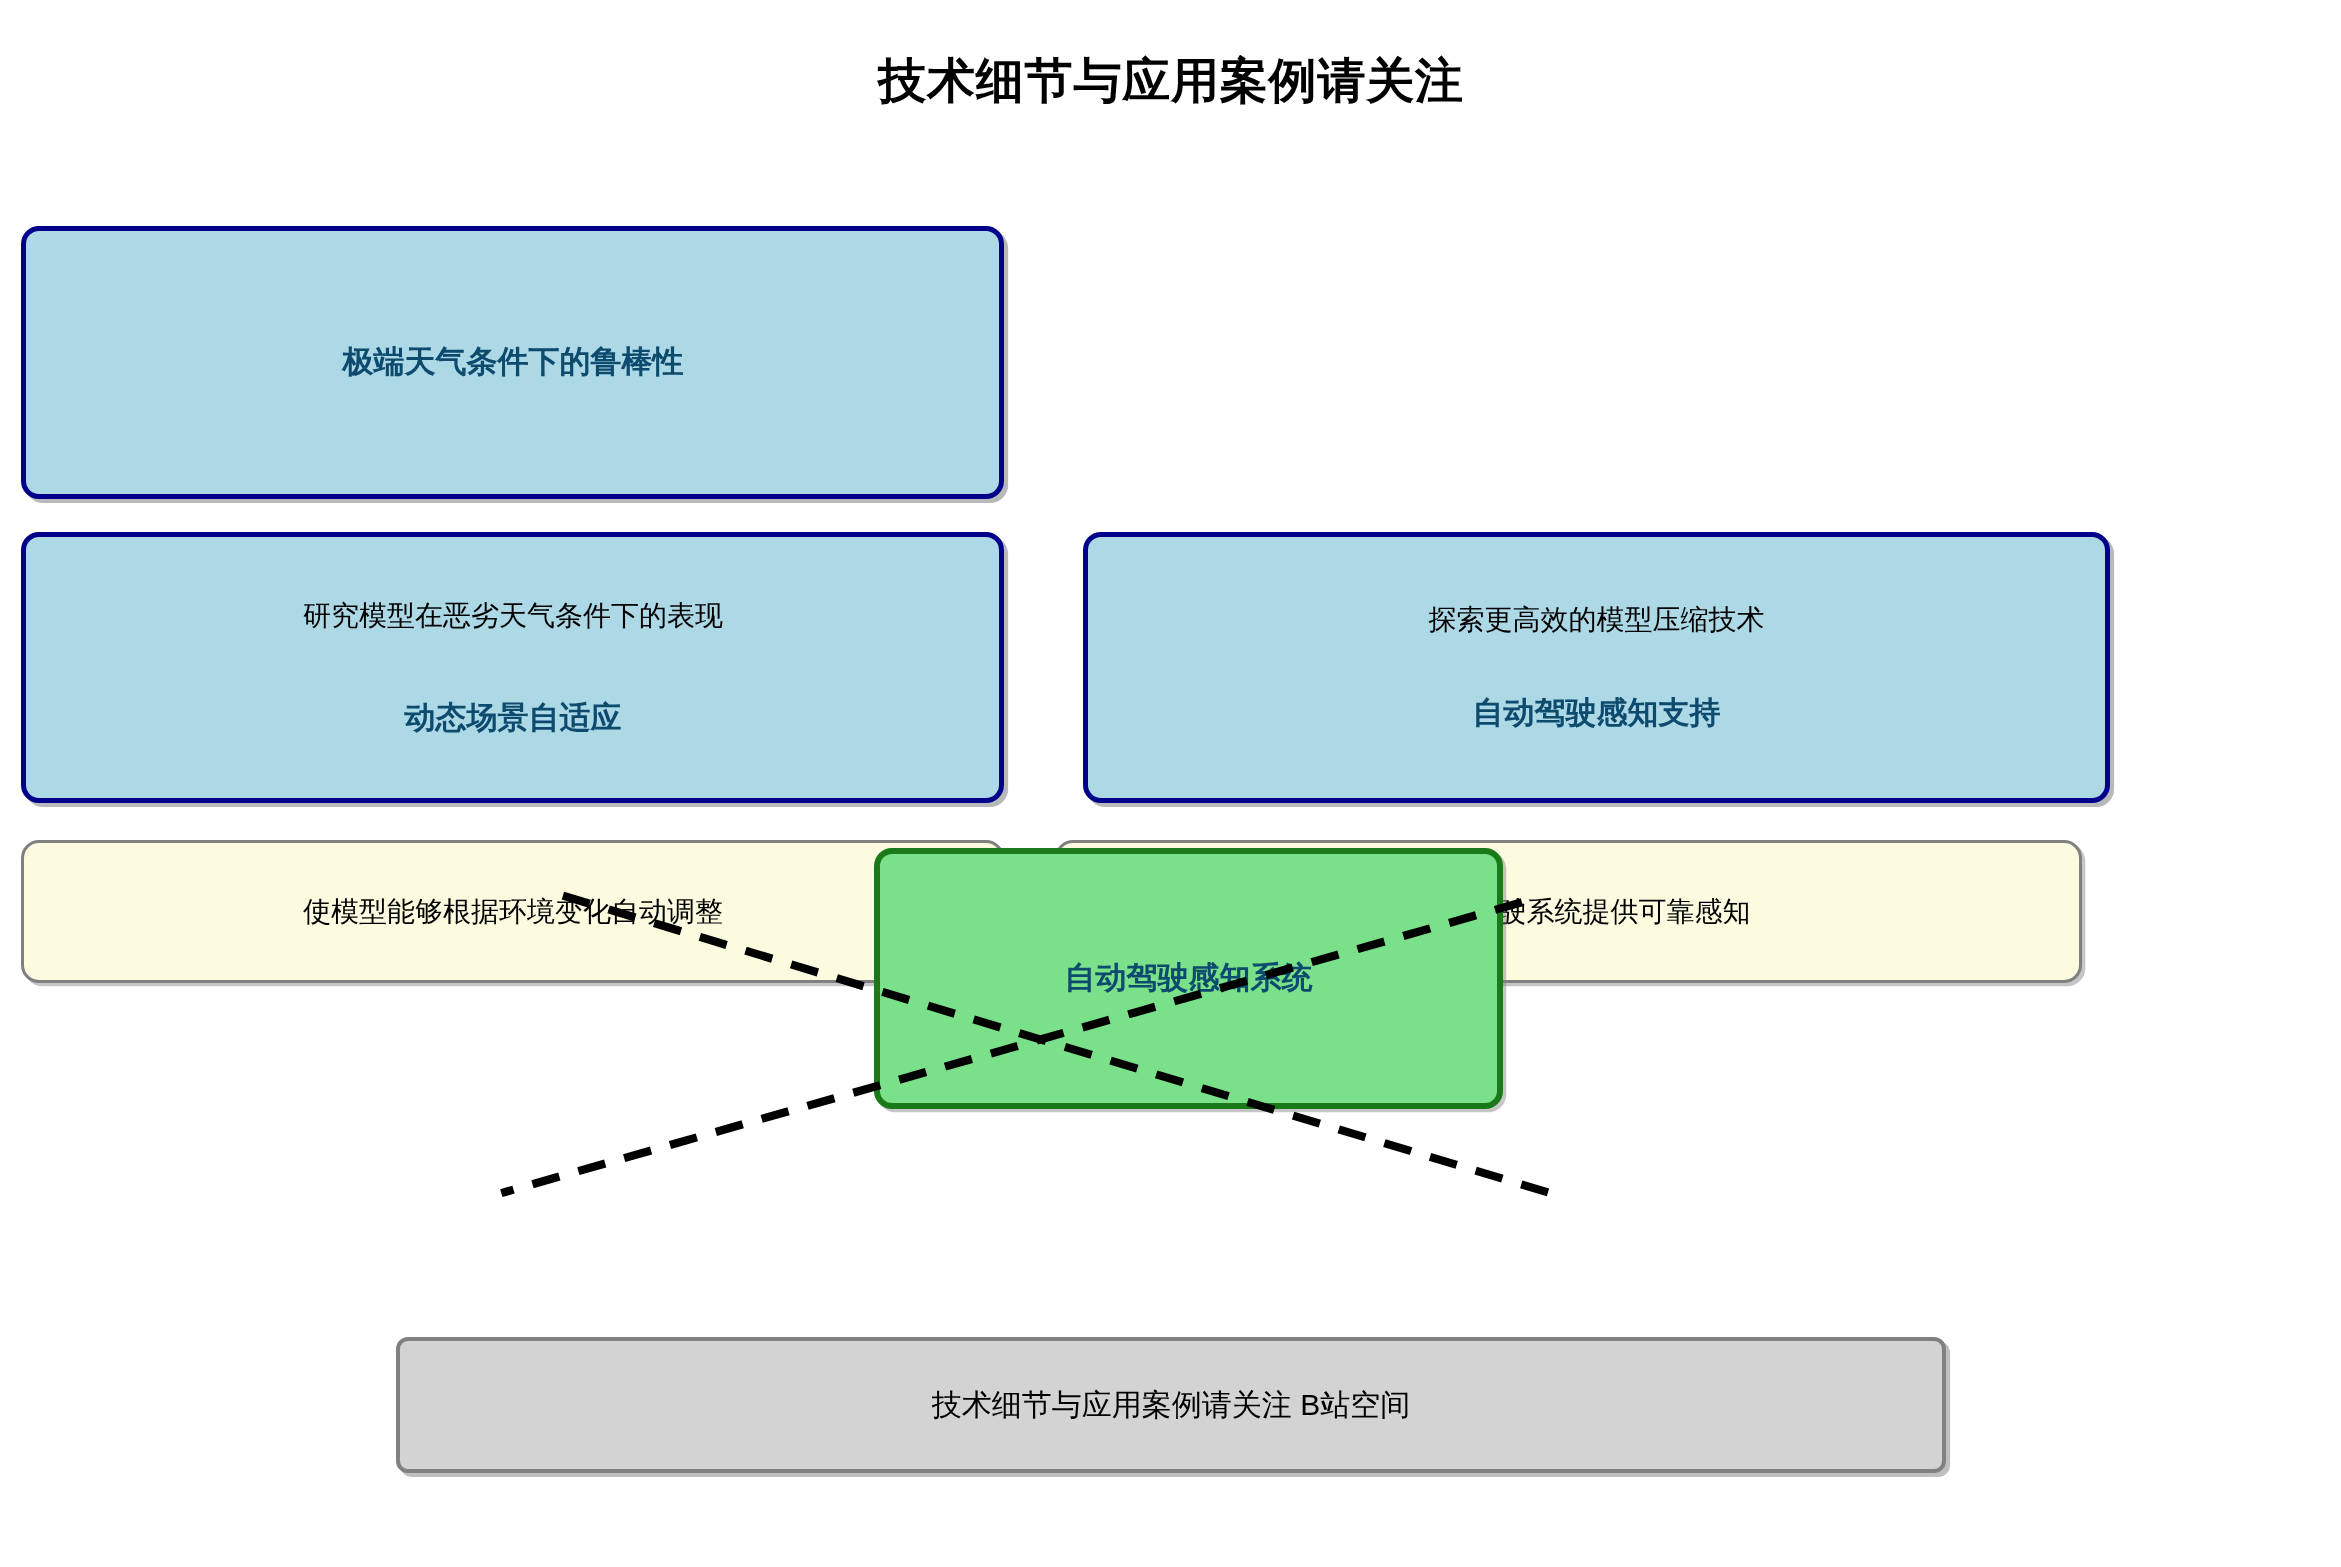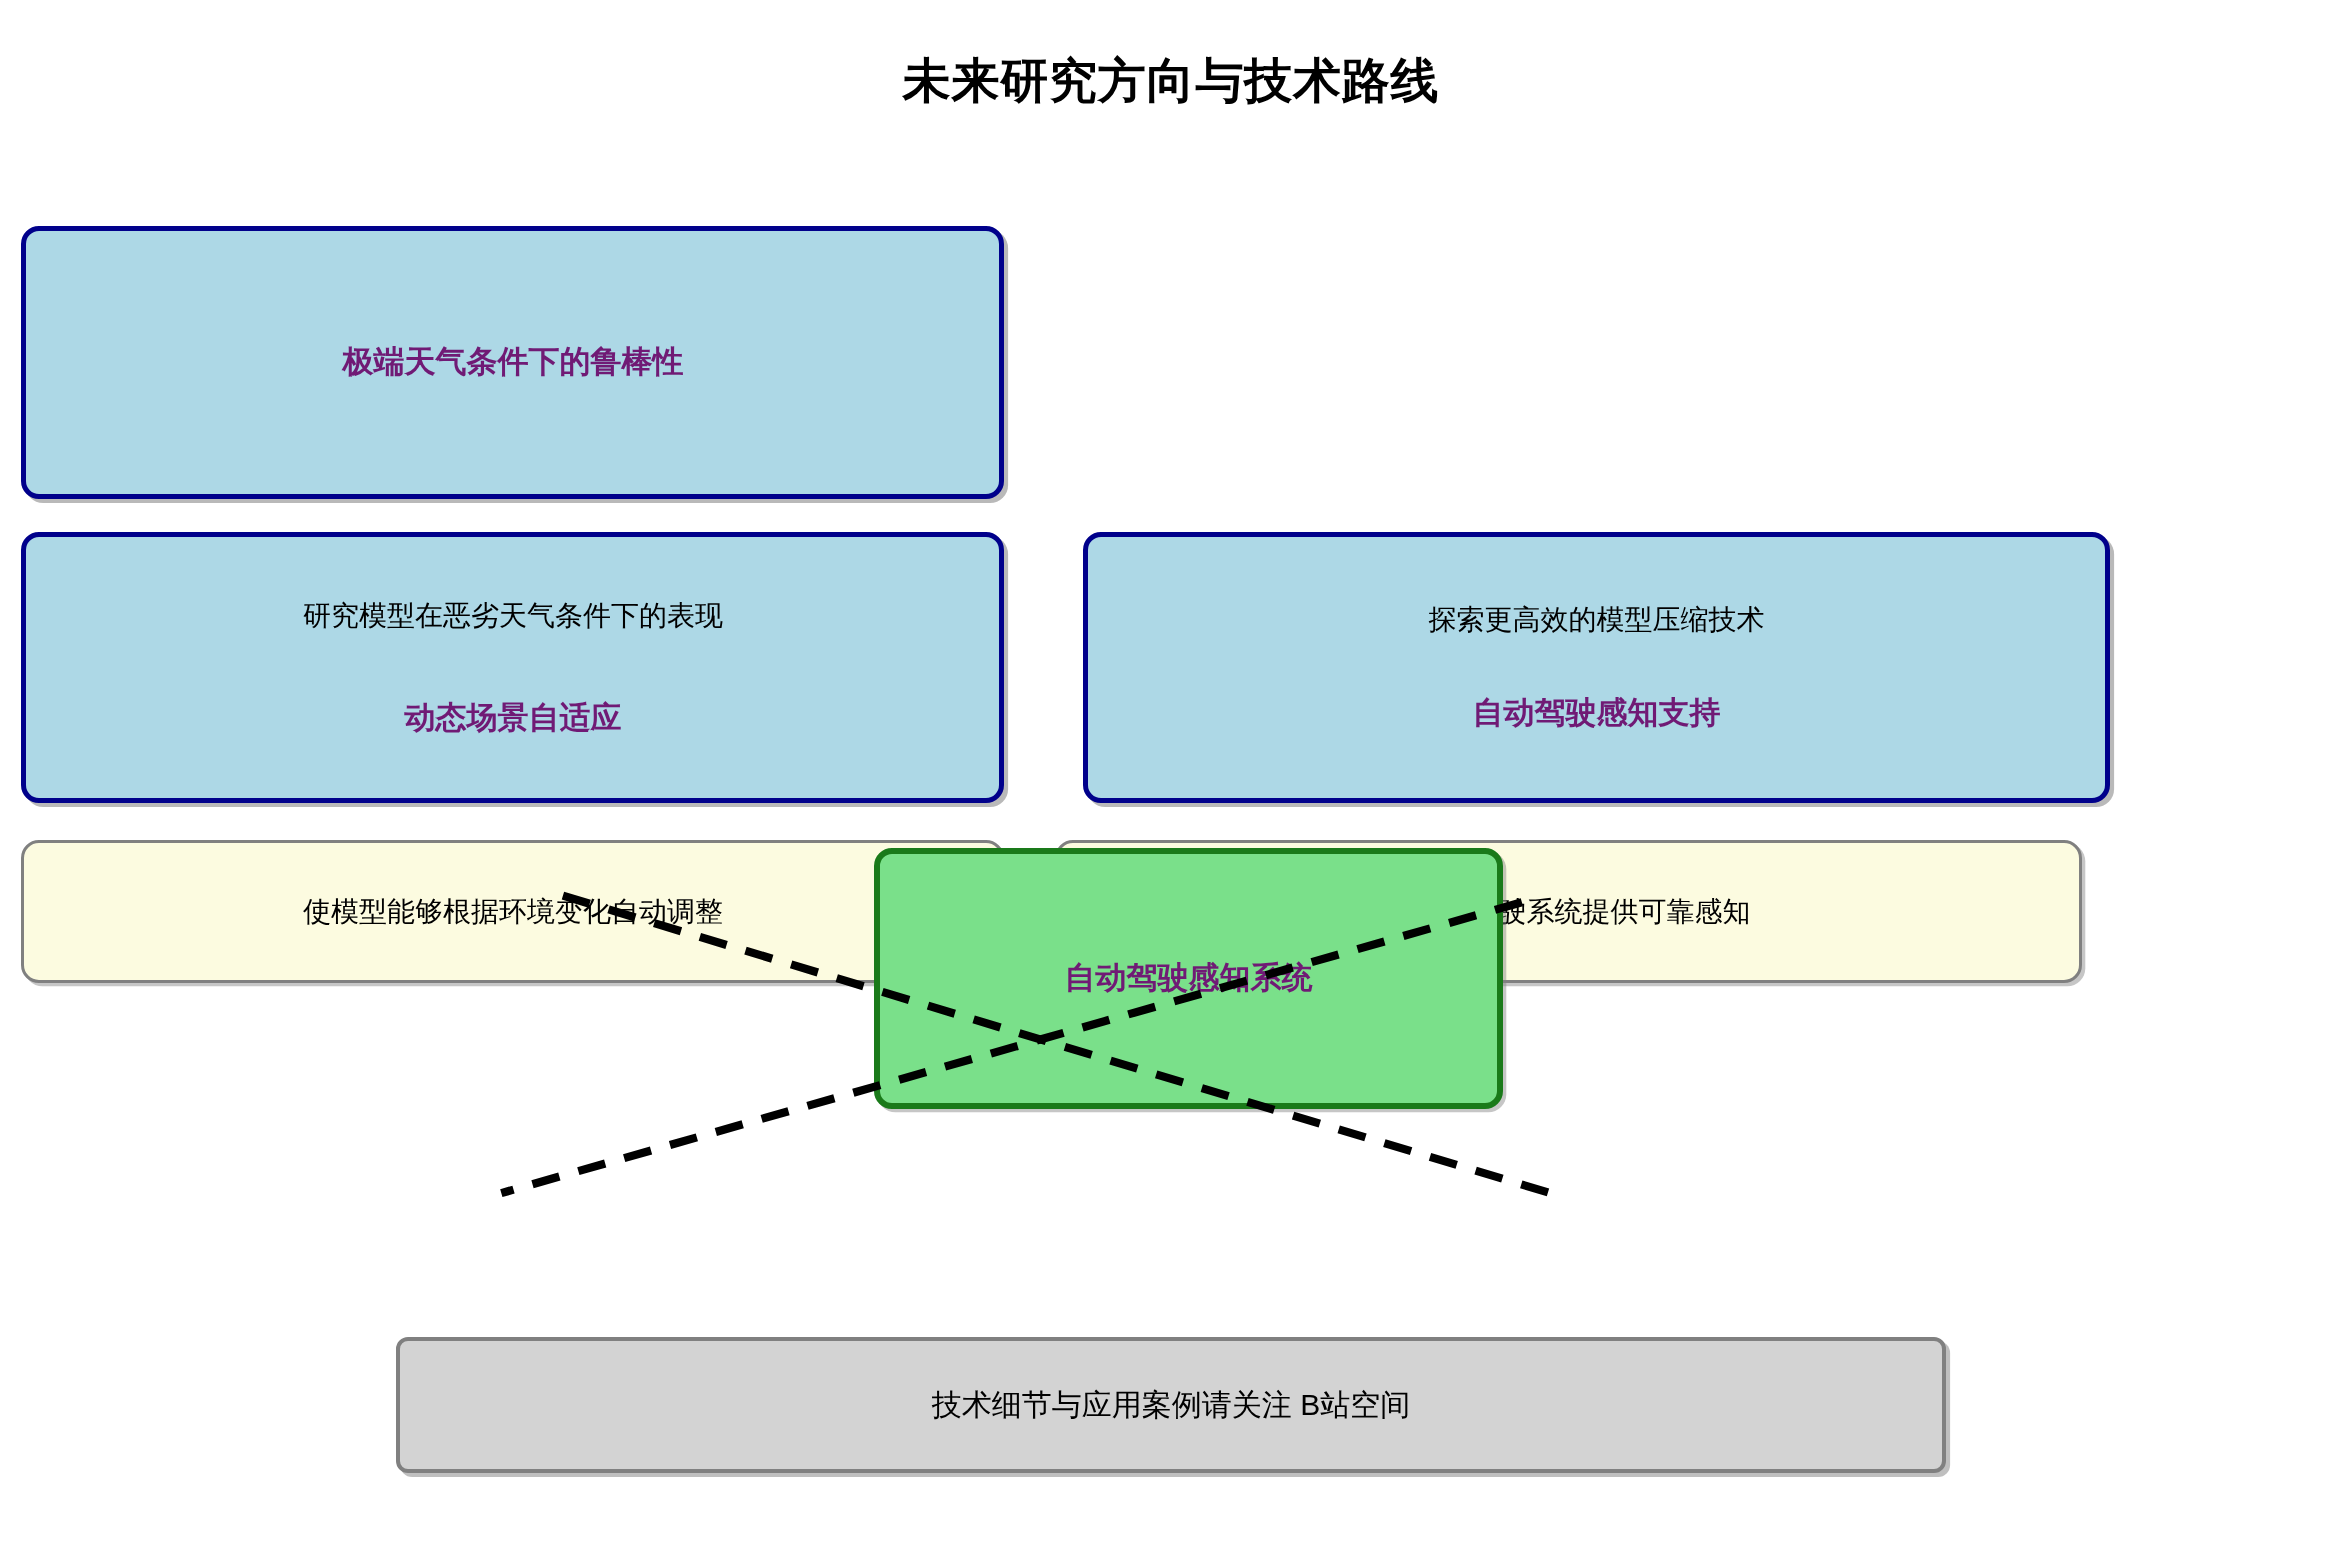--- a/index.html
+++ b/index.html
@@ -46,21 +46,21 @@
     font-size: 28px;
     font-weight: normal;
     color: #000000;
     line-height: 1.25;
     text-align: center;
     white-space: nowrap;
   }
   .node .label-title {
     font-size: 31px;
     font-weight: bold;
-    color: #701a75;
+    color: #0c4a6e;
     line-height: 1.25;
     text-align: right;
     white-space: nowrap;
   }
 
   
   .node-blue {
     background: #add8e6;
     border: 5.8px solid #00008b;
     border-radius: 18px;
@@ -107,21 +107,21 @@
     height: 1567px;
     z-index: 8;
     pointer-events: none;
   }
 </style>
 </head>
 <body>
 
 <div id="canvas">
 
-  <div class="page-title">未来研究方向与技术路线</div>
+  <div class="page-title">技术细节与应用案例请关注</div>
 
   <div class="node node-blue layer-b1" style="left:21.4px; top:226px; width:983px; height:273px;">
     <div class="label-title">极端天气条件下的鲁棒性</div>
   </div>
 
 
   <div class="node node-blue layer-b2" style="left:21.4px; top:532px; width:983px; height:271px;">
     <div class="label-desc">研究模型在恶劣天气条件下的表现</div>
     <div class="label-title" style="margin-top:42px;">动态场景自适应</div>
   </div>

